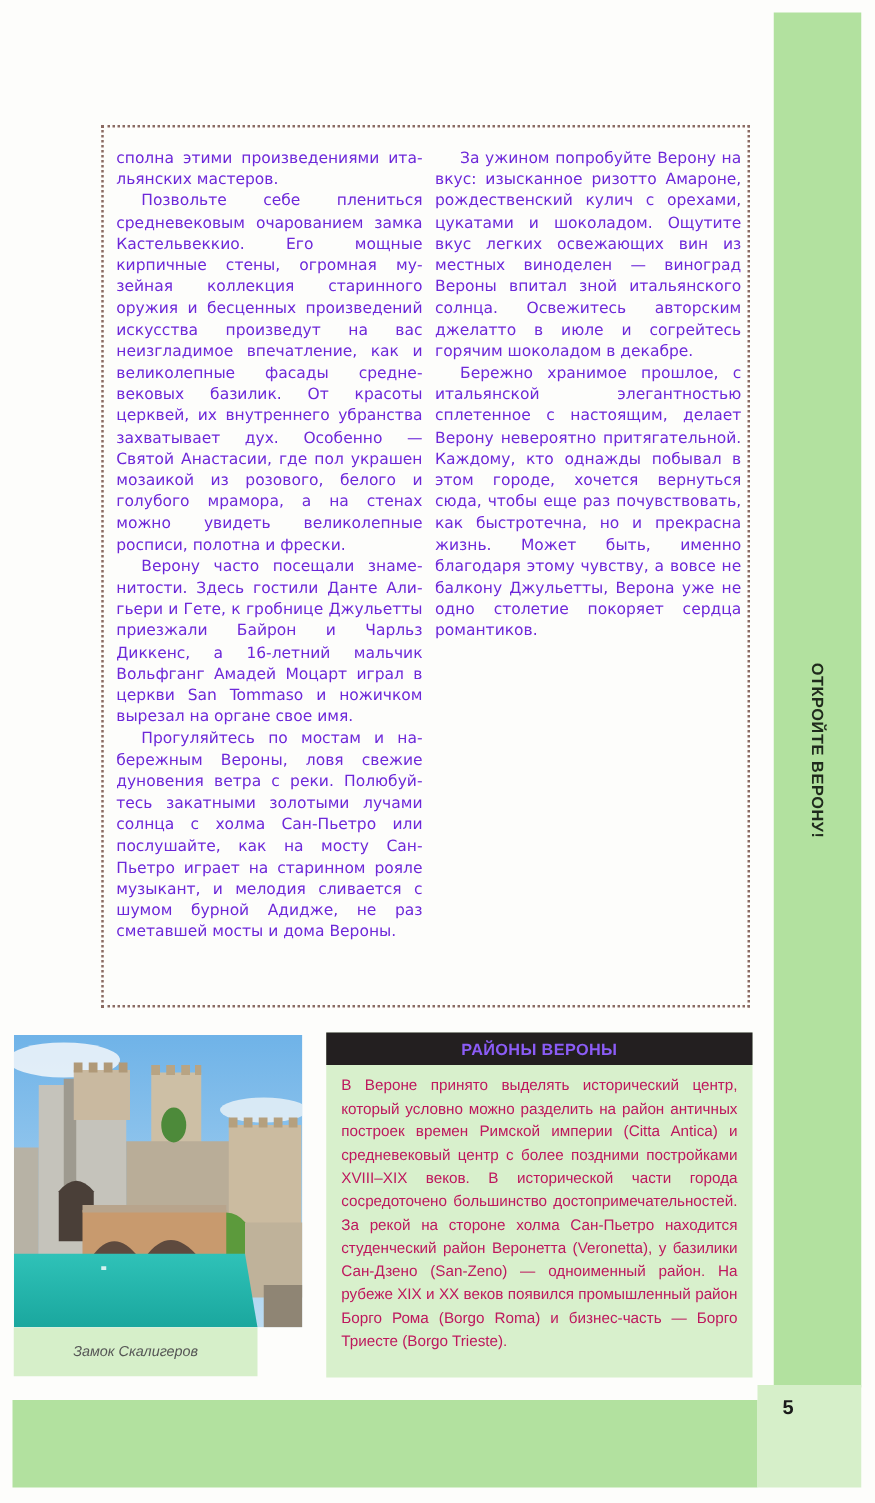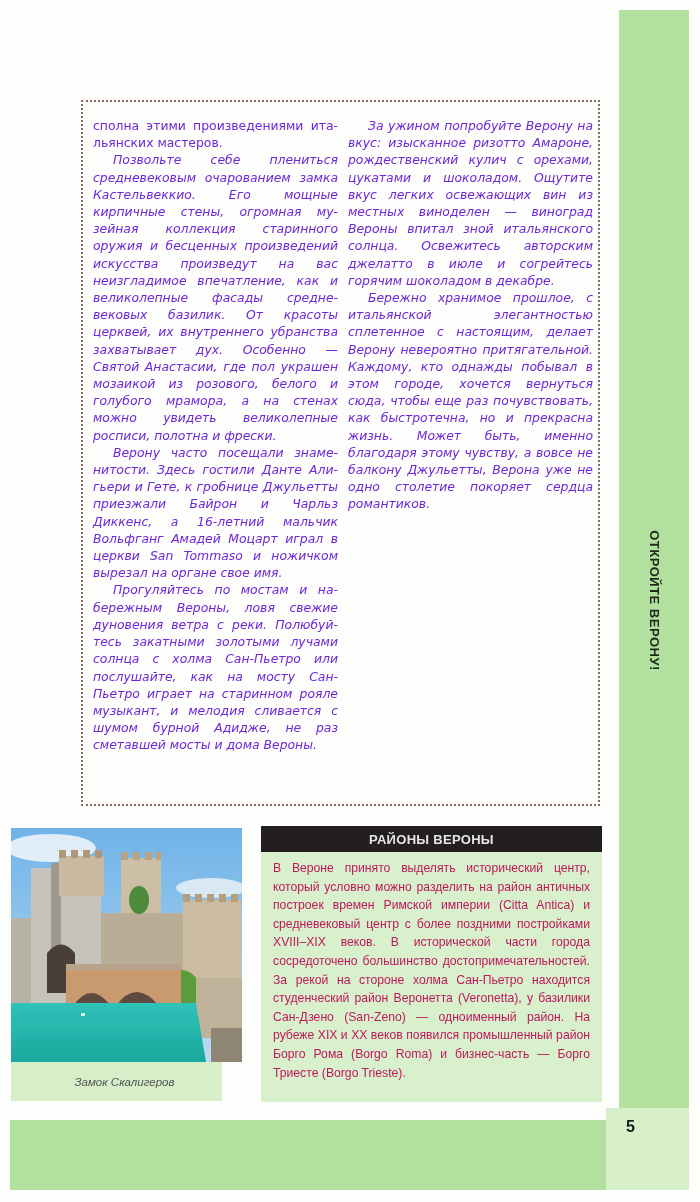--- a/index.html
+++ b/index.html
@@ -39,36 +39,36 @@
     }
     .col {
       position: absolute; top: 117px; width: 245px;
       font-family: "DejaVu Sans", sans-serif; font-size: 12.4px; line-height: 17.2px;
       color: #6d28d9;
       text-align: justify; hyphens: manual;
     }
     .col.left { left: 93px; }
     .col.right { left: 348px; }
     .col p { margin: 0; text-indent: 0; }
-    .col p.ind { text-indent: 20px; font-style: italic; }
+    .col p.ind { text-indent: 20px; }
     .photo {
       position: absolute; left: 11px; top: 828px; width: 231px; height: 234px;
       overflow: hidden;
     }
     .caption-box {
       position: absolute; left: 11px; top: 1062px; width: 195px; height: 39px;
-      background: #d6efc9; display: flex; align-items: center; justify-content: center; padding-left: 16px;
+      background: #d6efc9; display: flex; align-items: center; justify-content: center;
     }
     .caption-box span { font-style: italic; font-size: 11.5px; color: #555; }
     .sidebar-box {
       position: absolute; left: 261px; top: 826px; width: 341px; height: 276px;
       background: #d8f0cc;
     }
     .sidebar-head {
-      height: 26px; background: #231f20; color: #e5e5e5; font-weight: bold; font-size: 13px;
+      height: 26px; background: #231f20; color: #8b5cf6; font-weight: bold; font-size: 13px;
       display: flex; align-items: center; justify-content: center; letter-spacing: 0.3px;
     }
     .sidebar-body {
       padding: 7px 12px 0 12px; font-size: 12.2px; line-height: 18.6px; color: #be185d;
       text-align: justify;
     }
   </style>
 </head>
 <body>
 

